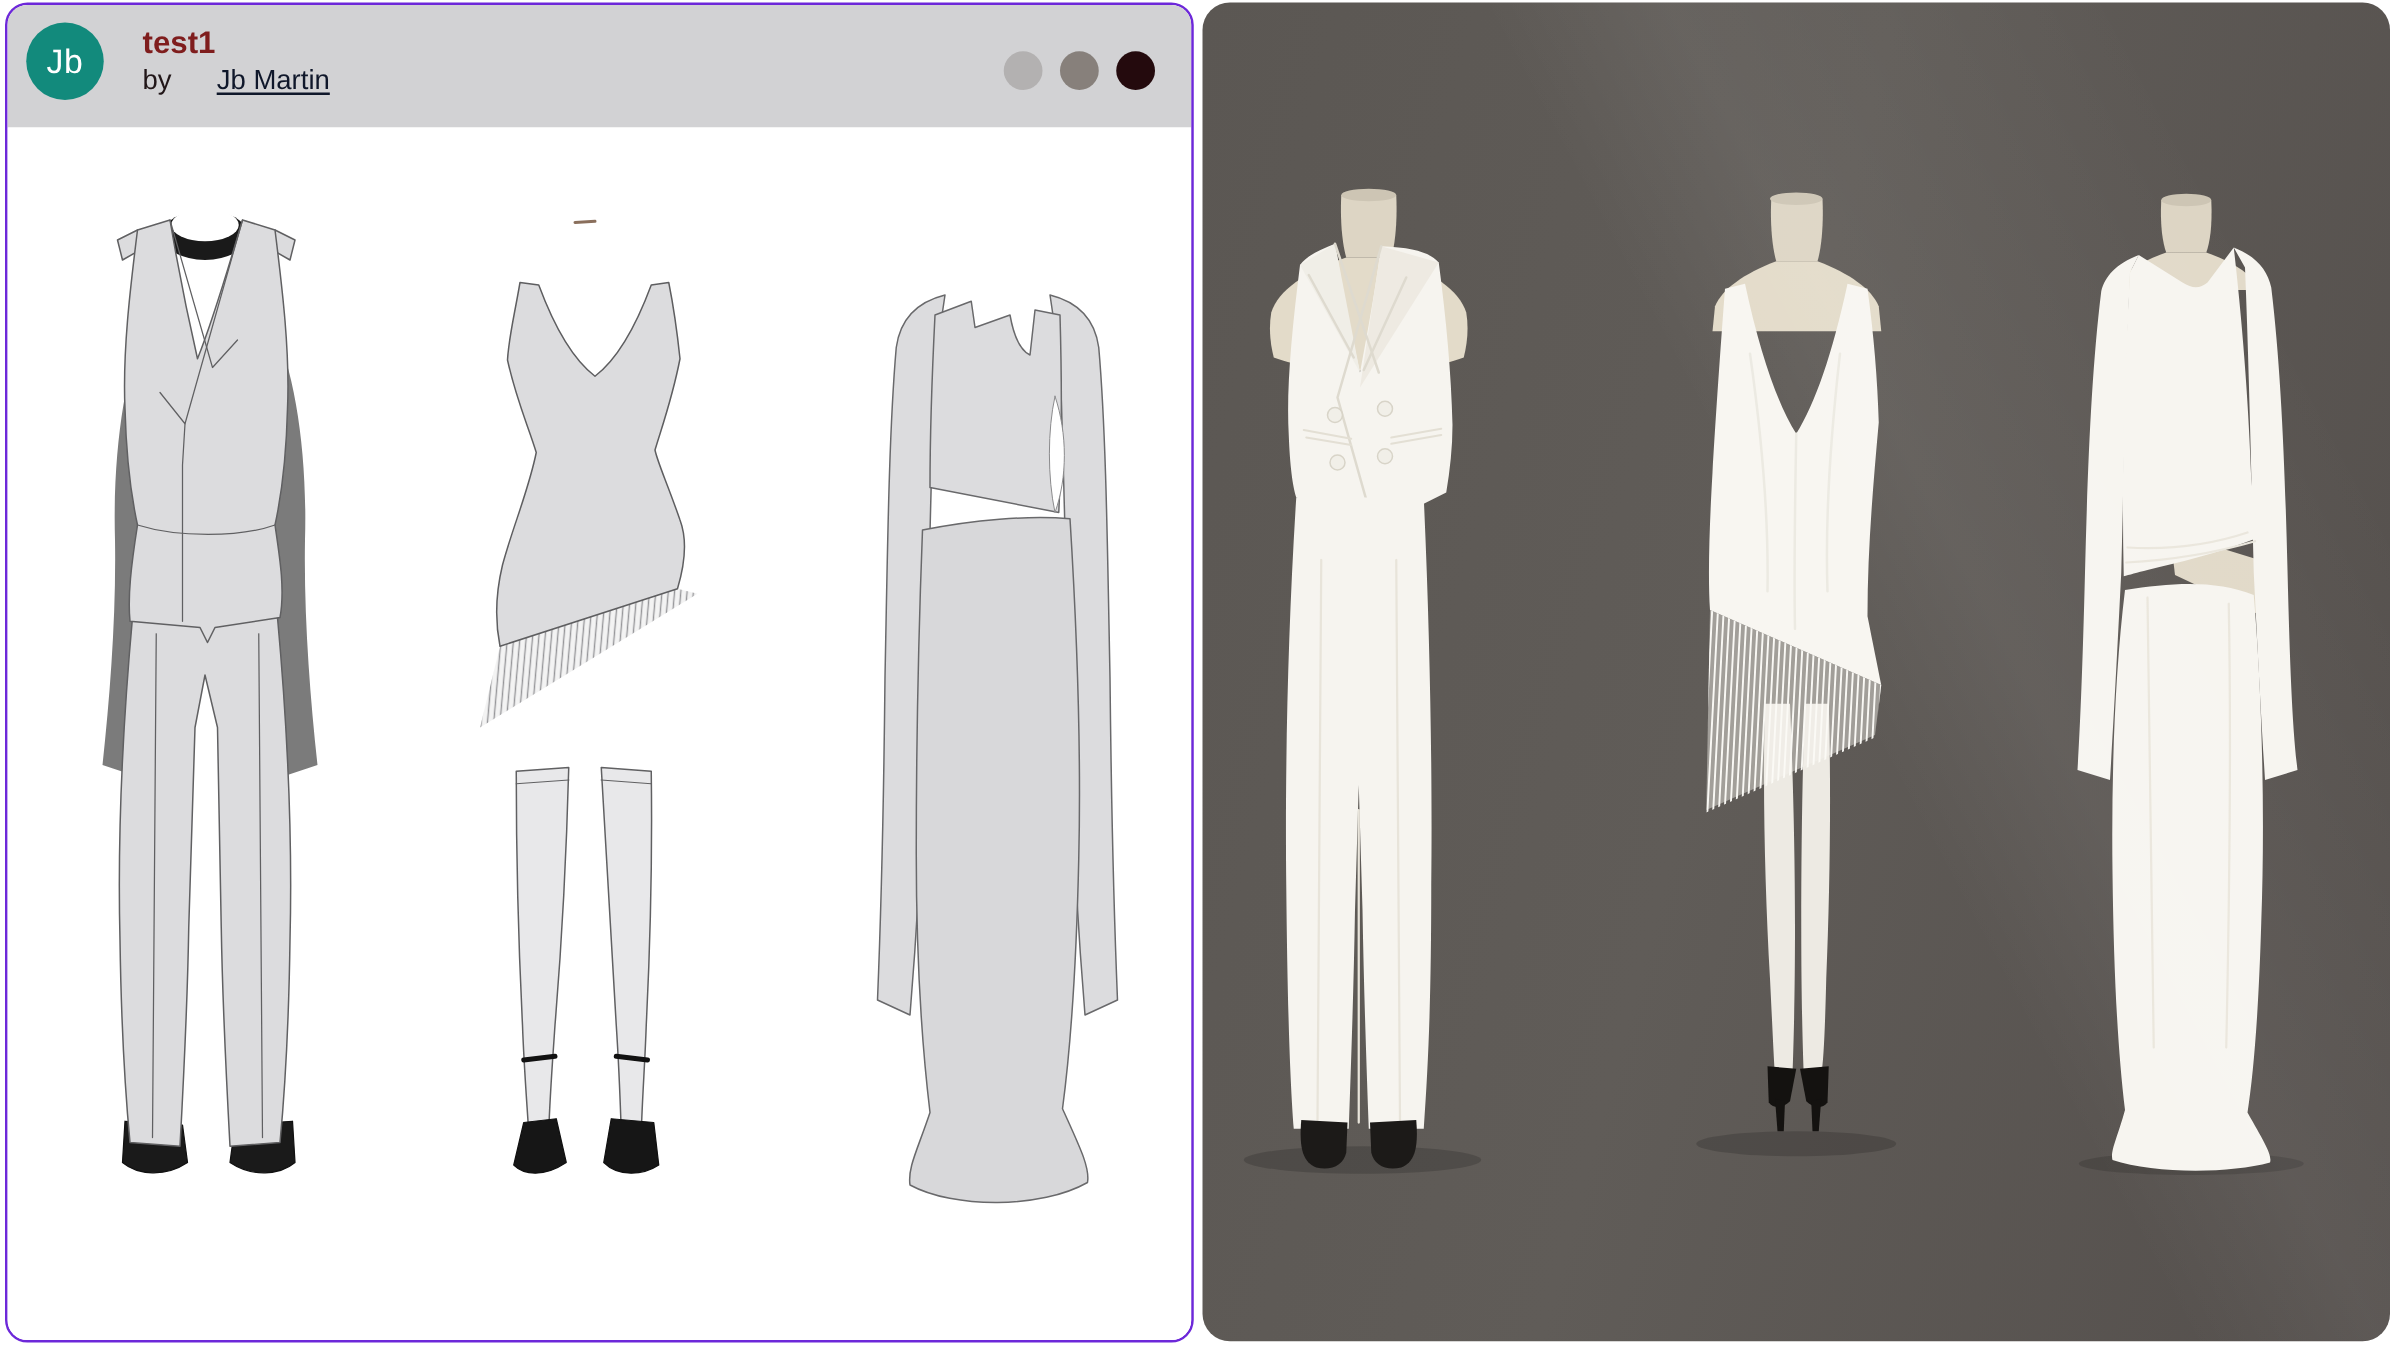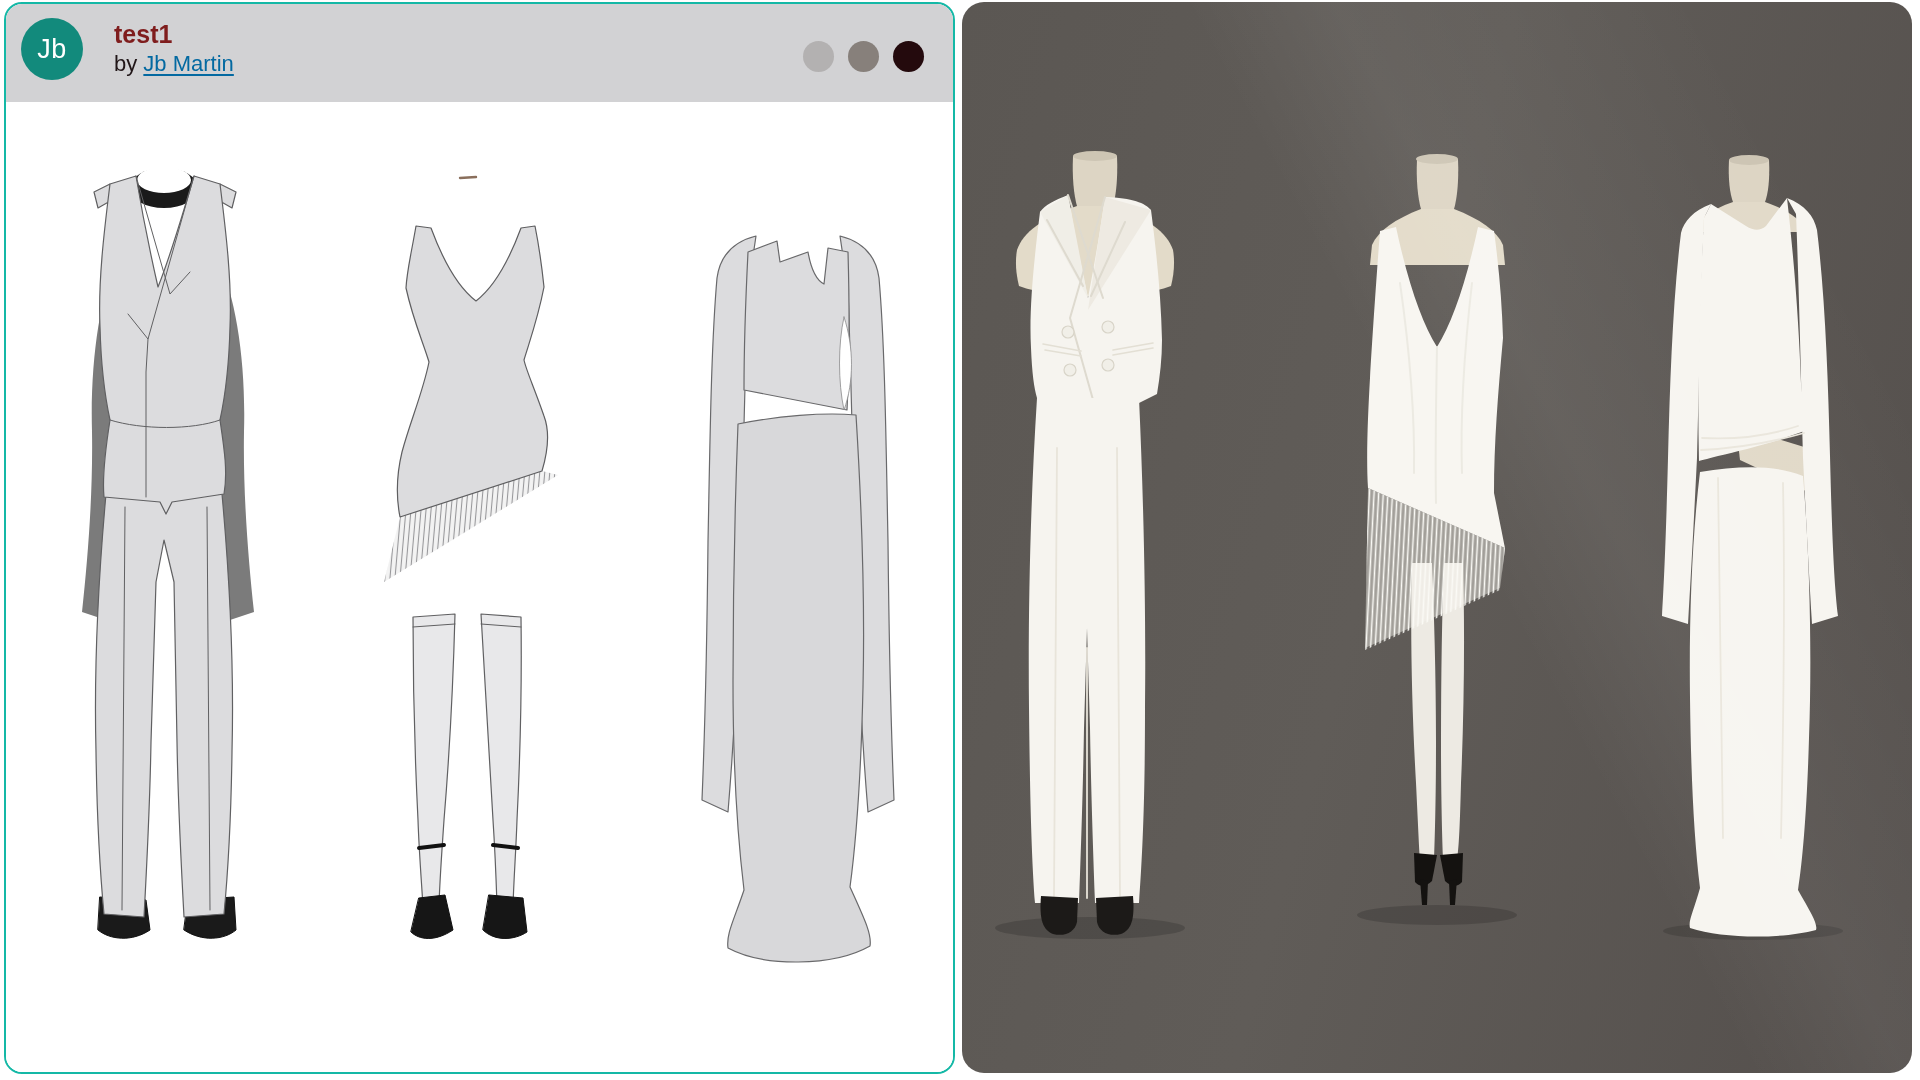--- a/index.html
+++ b/index.html
@@ -3,32 +3,32 @@
 <meta charset="utf-8">
 <style>
   * { margin:0; padding:0; box-sizing:border-box; }
   html,body { background:#ffffff; }
   body { font-family:"Liberation Sans", sans-serif; }
   .stage { position:relative; width:1920px; height:1080px; background:#ffffff; overflow:hidden; }
 
   
   .left-card {
     position:absolute; left:4px; top:2px; width:951px; height:1072px;
-    background:#ffffff; border:2px solid #14b8a6; border-radius:18px; overflow:hidden;
+    background:#ffffff; border:2px solid #6d28d9; border-radius:18px; overflow:hidden;
   }
   .left-header { position:relative; height:98px; background:#d2d2d4; }
   .avatar {
     position:absolute; left:15px; top:14px; width:62px; height:62px; border-radius:50%;
     display:flex; align-items:center; justify-content:center;
     color:#ffffff; font-size:27px; font-weight:400; letter-spacing:0.5px;
   }
   .title-block { position:absolute; left:108px; top:15px; }
   .project-title { font-size:25px; font-weight:700; color:#7f1d1d; line-height:31px; }
   .project-byline { font-size:22px; font-weight:400; color:#211618; line-height:28px; }
-  .project-byline a { color:#0369a1; text-decoration:underline; text-underline-offset:3px; cursor:pointer; }
+  .project-byline a { color:#0f172a; text-decoration:underline; text-underline-offset:3px; cursor:pointer;margin-left:30px; }
   .palette { position:absolute; top:37px; right:29px; display:flex; gap:14px; }
   .swatch { width:31px; height:31px; border-radius:50%; cursor:pointer; }
 
   .sketch-canvas { position:relative; width:100%; height:974px; background:#ffffff; }
   .sketch { position:absolute; }
 
   
   .right-card {
     position:absolute; left:962px; top:2px; width:950px; height:1071px; border-radius:22px; overflow:hidden;
     background:linear-gradient(105deg,#5b5753 0%,#605c58 45%,#544f4c 100%);

